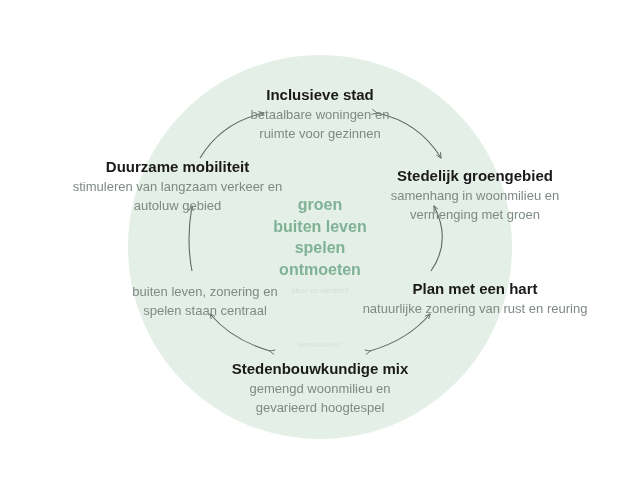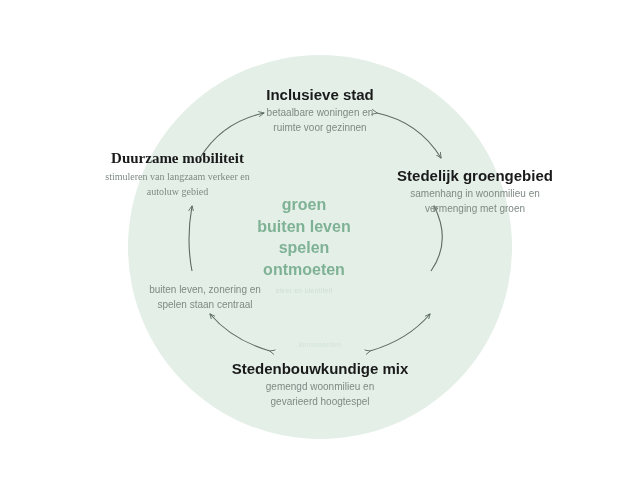--- a/index.html
+++ b/index.html
@@ -40,40 +40,40 @@
   }
   .node-title {
     font-size: 15px;
     font-weight: bold;
     color: #1a1a1a;
     line-height: 1.15;
     white-space: nowrap;
   }
   .node-sub {
     margin-top: 3px;
-    font-size: 10px;
+    font-size: 13px;
     font-weight: normal;
     color: #7e8a83;
     line-height: 1.45;
     white-space: pre-line;
   }
   
   #node-inclusieve   { left: 170px; top: 86px;  width: 300px; }
   #node-stedelijk    { left: 340px; top: 167px; width: 270px; }
   #node-plan         { left: 340px; top: 280px; width: 270px; }
   #node-mix          { left: 185px; top: 360px; width: 270px; }
   #node-parkbuurt    { left: 90px;  top: 280px; width: 230px; }
-  #node-duurzame     { left: 40px;  top: 150px; width: 275px; font-family: Liberation Serif, serif; }
+  #node-duurzame     { left: 40px;  top: 158px; width: 275px; }
 
   #node-stedelijk, #node-plan { text-align: center; }
   #node-parkbuurt, #node-duurzame { text-align: center; }
 
   #center {
     position: absolute;
-    left: 212px;
+    left: 228px;
     top: 194px;
     width: 184px;
     text-align: center;
   }
   .center-line {
     font-size: 16px;
     font-weight: bold;
     color: #7fb295;
     line-height: 1.35;
     white-space: nowrap;
@@ -130,20 +130,24 @@
     <div class="node-sub">betaalbare woningen en
 ruimte voor gezinnen</div>
   </div>
 
   <div class="node" id="node-stedelijk">
     <div class="node-title">Stedelijk groengebied</div>
     <div class="node-sub">samenhang in woonmilieu en
 vermenging met groen</div>
   </div>
 
+  <div class="node" id="node-plan">
+    <div class="node-title">Plan met een hart</div>
+    <div class="node-sub">natuurlijke zonering van rust en reuring</div>
+  </div>
 
   <div class="node" id="node-mix">
     <div class="node-title">Stedenbouwkundige mix</div>
     <div class="node-sub">gemengd woonmilieu en
 gevarieerd hoogtespel</div>
   </div>
 
   <div class="node" id="node-parkbuurt">
     <div class="node-sub">buiten leven, zonering en
 spelen staan centraal</div>

